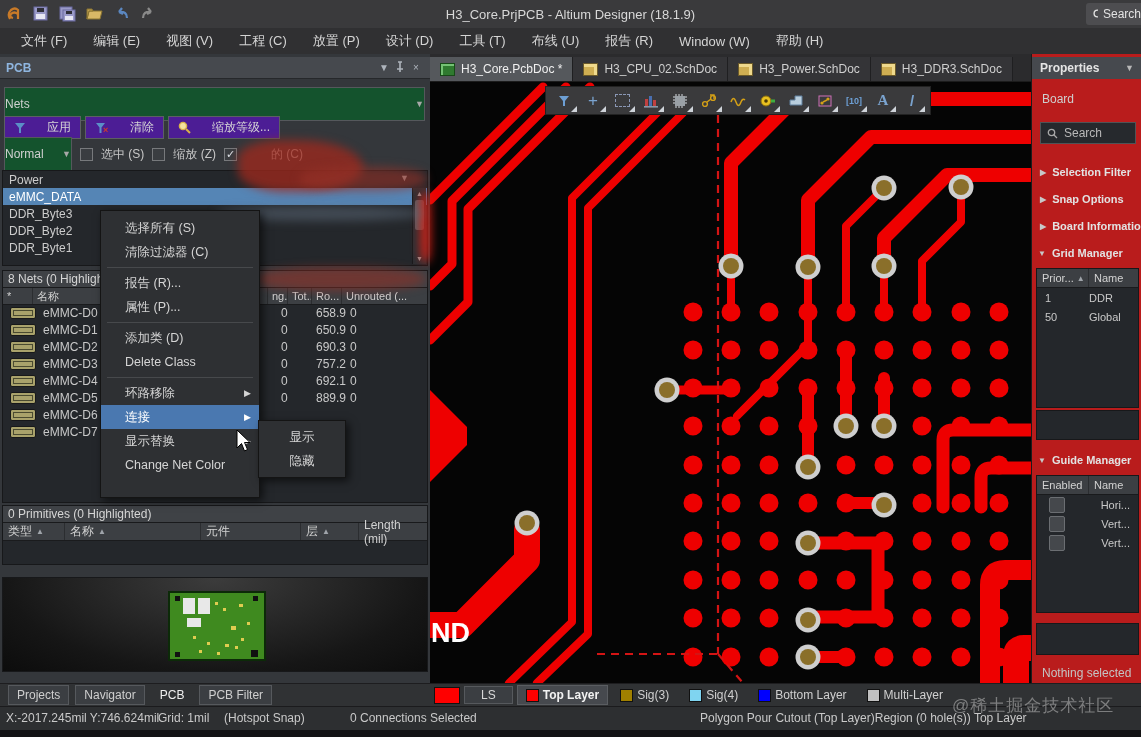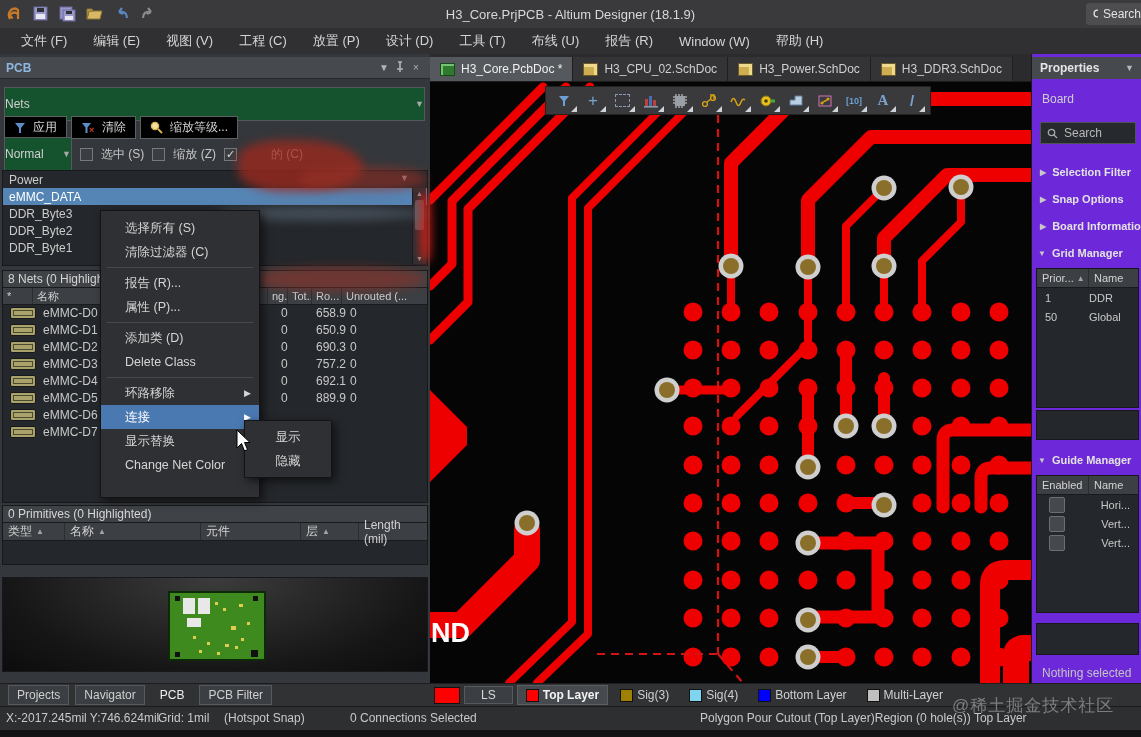--- a/index.html
+++ b/index.html
@@ -21,21 +21,21 @@
 
   
   .left-panel{left:0;top:54px;width:430px;height:629px;background:#34373b;border-right:1px solid #1c1c1c;}
   .lp-header{left:0;top:3px;width:430px;height:22px;background:#46494e;display:flex;align-items:center;padding:0 6px;box-sizing:border-box;border-bottom:1px solid #26282b;}
   .lp-header .t{color:#8fb6e0;font-weight:bold;font-size:12px;flex:1;}
   .lp-hicon{width:16px;text-align:center;color:#aeb4bc;font-size:10px;}
   .dd{background:#14532d;border:1px solid #55585c;height:34px;display:flex;align-items:center;padding:0 0;color:#d0d0d0;box-sizing:border-box;}
   .dd .car{margin-left:auto;font-size:9px;color:#a8a8a8;}
   .nets-dd{left:4px;top:33px;width:421px;}
   .lp-buttons{left:4px;top:62px;display:flex;gap:4px;}
-  .btn{background:#000000;border:1px solid #5c5f63;height:21px;display:flex;align-items:center;gap:7px;padding:0 9px;color:#d6d6d6;font-size:12px;}
+  .btn{background:#4c1d95;border:1px solid #5c5f63;height:21px;display:flex;align-items:center;gap:21px;padding:0 9px;color:#d6d6d6;font-size:12px;}
   .lp-filterrow{left:4px;top:90px;display:flex;align-items:center;gap:8px;height:20px;}
   .normal-dd{width:68px;}
   .cb{width:13px;height:13px;background:#3a3d41;border:1px solid #77797c;display:inline-flex;align-items:center;justify-content:center;font-size:11px;color:#dfe3e8;box-sizing:border-box;}
   .cb-lbl{color:#c8c8c8;font-size:12px;}
 
   .listbox{background:#24272b;border:1px solid #17181a;box-sizing:border-box;overflow:hidden;}
   .netclass-list{left:2px;top:116px;width:426px;height:96px;}
   .list-header{background:#3f4246;height:16px;display:flex;align-items:center;padding:0 5px;color:#d6d6d6;border-bottom:1px solid #191a1c;}
   .list-row{height:17px;display:flex;align-items:center;padding:0 6px;color:#cccccc;}
   .list-row.sel{background:#5585b5;color:#fff;}
@@ -70,21 +70,21 @@
   .sch-ic{width:13px;height:11px;background:#cfae52;border:1px solid #6b5а2а;border:1px solid #6b5a2a;box-shadow:inset -3px 3px 0 #efd98c;}
 
   
   .canvas{left:430px;top:82px;width:601px;height:601px;background:#050505;overflow:hidden;}
   .fl-toolbar{position:absolute;left:115px;top:4px;height:27px;background:#3a3a3c;border:1px solid #222;display:flex;align-items:center;padding:0 4px;gap:1px;}
   .fl-ic{width:28px;height:25px;position:relative;display:flex;align-items:center;justify-content:center;color:#7aa3cf;}
   .fl-ic::after{content:"";position:absolute;right:1px;bottom:1px;border-left:6px solid transparent;border-bottom:6px solid #cfd4da;}
   .dash-rect{width:13px;height:11px;border:1px dashed #8a97b5;}
 
   
-  .right-panel{left:1031px;top:54px;width:110px;height:629px;background:#6d28d9;border-left:1px solid #1c1c1c;box-sizing:border-box;}
+  .right-panel{left:1031px;top:54px;width:110px;height:629px;background:#b91c1c;border-left:1px solid #1c1c1c;box-sizing:border-box;}
   .rp-header{left:0;top:3px;width:110px;height:22px;background:#46494e;display:flex;align-items:center;padding:0 8px;box-sizing:border-box;color:#e4e4e4;font-weight:bold;}
   .rp-sub{color:#cfcfcf;}
   .rp-search{left:8px;top:68px;width:96px;height:22px;background:#26292d;border:1px solid #505356;display:flex;align-items:center;gap:6px;padding:0 6px;box-sizing:border-box;color:#b9b9b9;}
   .rp-sec{display:flex;align-items:center;gap:6px;color:#e2e2e2;font-weight:bold;font-size:11px;white-space:nowrap;}
   .rp-sec .ar{font-size:8px;color:#c8c8c8;}
   .rp-table{background:#24272b;border:1px solid #17181a;box-sizing:border-box;position:absolute;left:4px;width:103px;overflow:hidden;}
   .rp-th{background:#3c3f43;height:18px;display:flex;color:#d2d2d2;font-size:11px;border-bottom:1px solid #191a1c;}
   .rp-th .c{display:flex;align-items:center;gap:3px;padding:0 5px;border-right:1px solid #2b2d30;box-sizing:border-box;white-space:nowrap;overflow:hidden;}
   .rp-tr{height:19px;display:flex;align-items:center;color:#c9c9c9;font-size:11px;}
   .rp-cb{width:14px;height:14px;background:#45484c;border:1px solid #6b6e72;border-radius:2px;margin-left:12px;}
@@ -105,21 +105,21 @@
   .status-bar{left:0;top:706px;width:1141px;height:24px;background:#2d2f31;border-top:1px solid #1b1b1d;color:#c9c9c9;font-size:12px;}
   .status-bar span{position:absolute;top:4px;white-space:nowrap;}
   .bottom-strip{left:0;top:730px;width:1141px;height:7px;background:#131315;}
 
   
   .ctx{left:100px;top:210px;width:160px;height:288px;background:#2e3033;border:1px solid #141414;box-shadow:3px 3px 8px rgba(0,0,0,.6);z-index:40;padding-top:5px;box-sizing:border-box;}
   .ctx-item{height:24px;display:flex;align-items:center;padding:0 10px 0 24px;color:#d5d5d5;font-size:12.5px;position:relative;}
   .ctx-item.hl{background:#4a78b0;color:#fff;}
   .ctx-item .sub{position:absolute;right:8px;font-size:9px;}
   .ctx-div{height:1px;background:#47494c;margin:3px 6px;}
-  .submenu{left:244px;top:420px;width:88px;height:58px;background:#2e3033;border:1px solid #141414;box-shadow:3px 3px 8px rgba(0,0,0,.6);z-index:41;padding-top:4px;box-sizing:border-box;}
+  .submenu{left:258px;top:420px;width:88px;height:58px;background:#2e3033;border:1px solid #141414;box-shadow:3px 3px 8px rgba(0,0,0,.6);z-index:41;padding-top:4px;box-sizing:border-box;}
   .submenu .ctx-item{justify-content:center;padding:0;}
 
   
   .blob{filter:blur(5px);z-index:30;}
   .watermark{left:952px;top:694px;color:rgba(190,190,190,.55);font-size:17px;z-index:60;letter-spacing:1px;}
   .cursor-svg{left:236px;top:430px;z-index:50;}
 </style>
 </head>
 <body>
 

